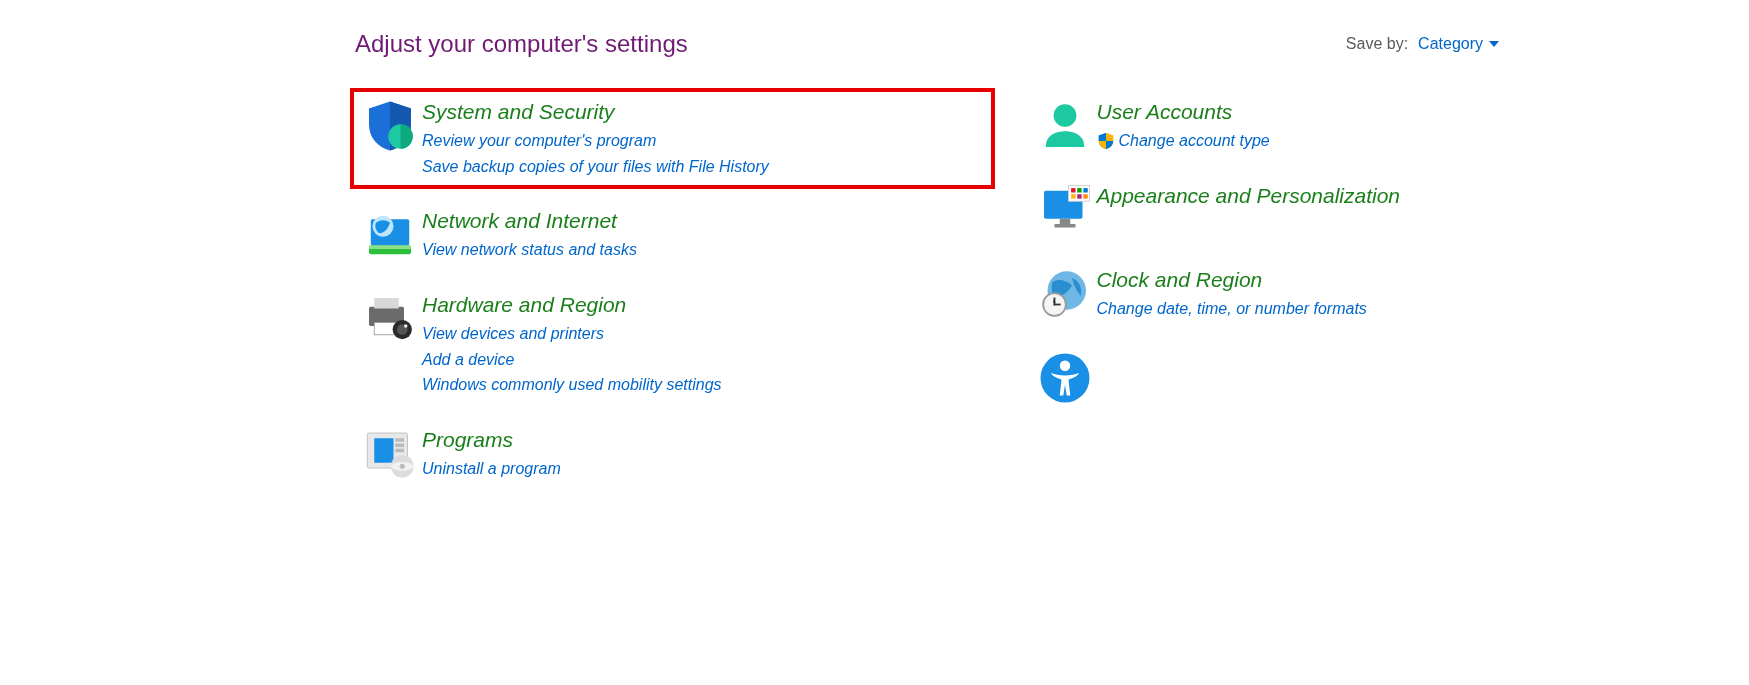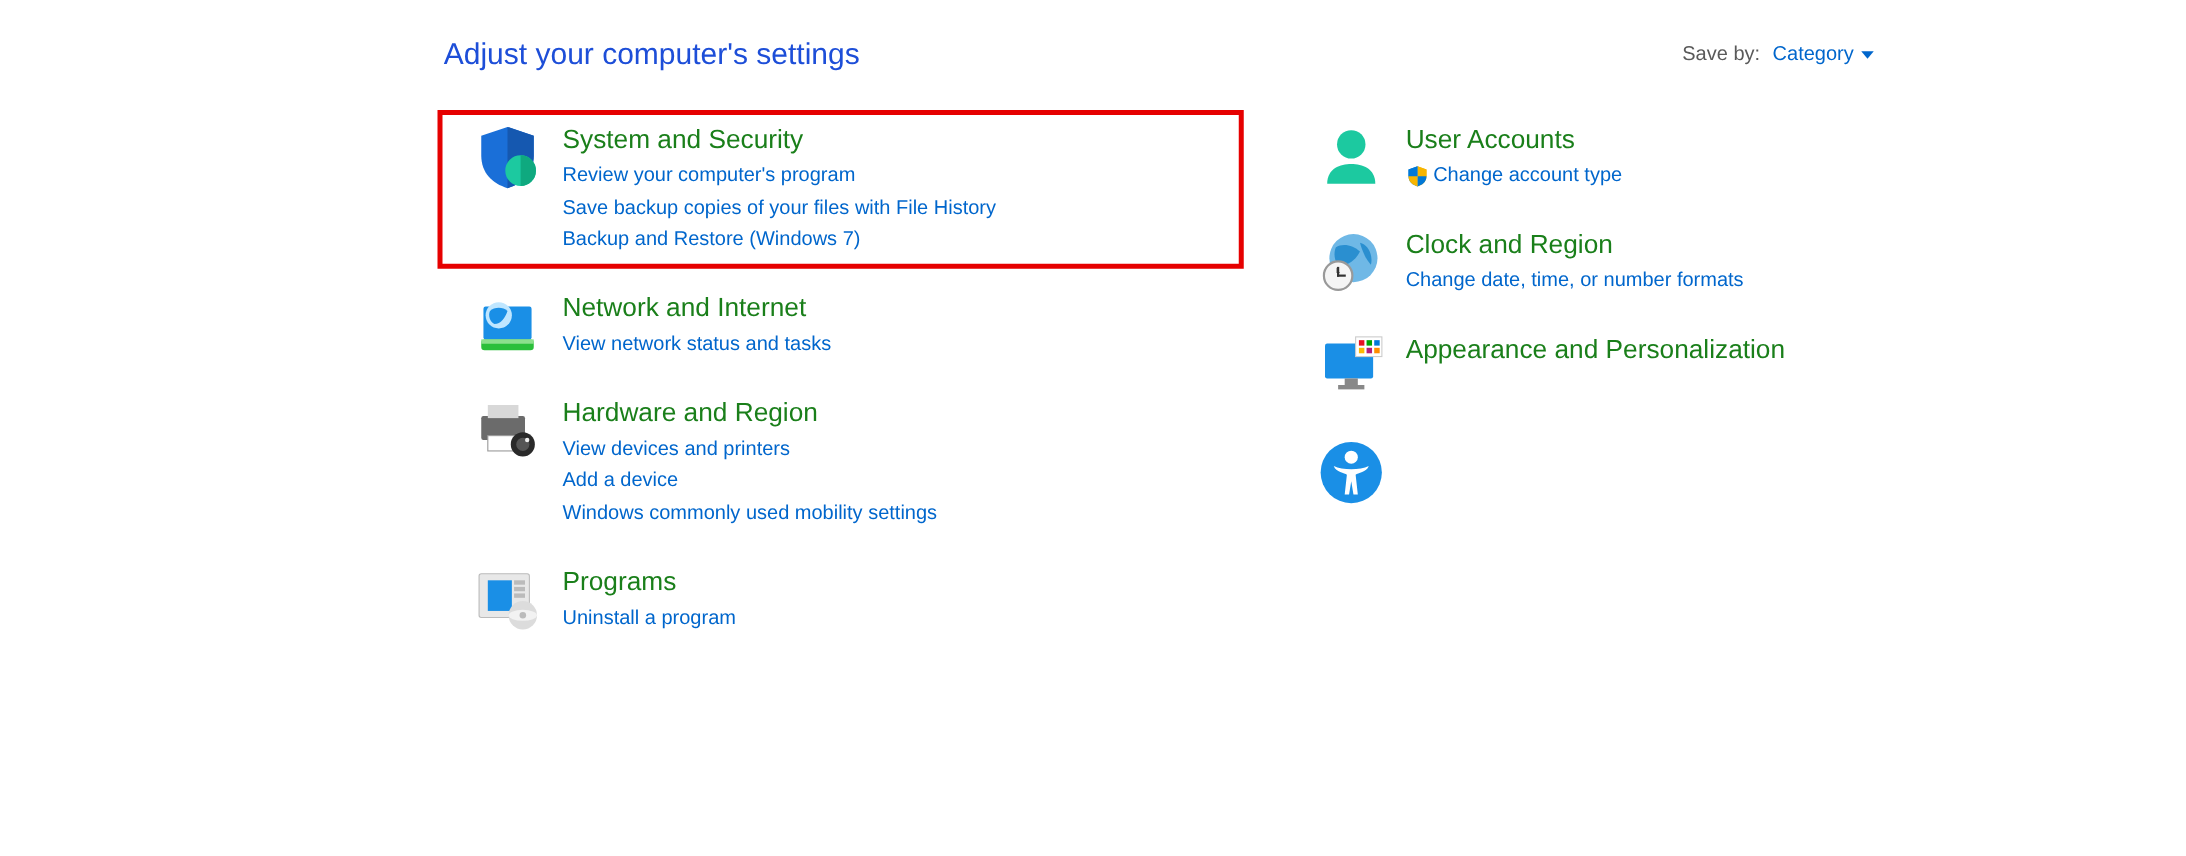--- a/index.html
+++ b/index.html
@@ -13,44 +13,45 @@
   }
   .header {
     display: flex;
     justify-content: space-between;
     align-items: center;
     margin-bottom: 30px;
   }
   .header h1 {
     font-size: 24px;
     font-weight: 400;
-    color: #1d4ed8;
+    color: #701a75;
     margin: 0 0 0 5px;
   }
   .viewby {
     display: flex;
     align-items: center;
     gap: 10px;
     font-size: 16px;
     margin-right: 170px;
   }
   .viewby .label { color: #5a5a5a; }
   .viewby .value { color: #0066cc; cursor: pointer; display:flex; align-items:center; gap:6px;}
   .columns {
     display: flex;
     gap: 30px;
   }
   .col { flex: 1; }
   .category {
     display: flex;
     align-items: flex-start;
-    gap: 16px;
-    padding: 6px 24px;
+    gap: 4px;
+    padding: 6px 8px;
     margin-bottom: 8px;
     border: 4px solid transparent;
+    font-style: italic;
   }
   .category.highlight {
     border: 4px solid #e60000;
   }
   .cat-icon {
     width: 56px;
     height: 56px;
     flex: 0 0 56px;
     display: flex;
     align-items: center;
@@ -104,21 +105,20 @@
           <path d="M32 4 L56 12 V30 C56 46 46 56 32 60 C18 56 8 46 8 30 V12 Z" fill="#1a6fd8"></path>
           <path d="M32 4 L56 12 V30 C56 46 46 56 32 60 V4 Z" fill="#1558b0"></path>
           <circle cx="44" cy="44" r="14" fill="#1cc9a0"></circle>
           <path d="M44 30 A14 14 0 0 1 44 58 Z" fill="#0fa97f"></path>
         </svg>
       </div>
       <div class="cat-body">
         <div class="cat-title">System and Security</div>
         <div class="cat-link">Review your computer's program</div>
         <div class="cat-link">Save backup copies of your files with File History</div>
-        <div class="cat-link">Backup and Restore (Windows 7)</div>
       </div>
     </div>
 
     <div class="category">
       <div class="cat-icon">
         <svg viewBox="0 0 64 64" width="56" height="56">
           <rect x="10" y="14" width="44" height="30" rx="2" fill="#1a8fe6"></rect>
           <circle cx="24" cy="22" r="12" fill="#bfe6ff"></circle>
           <path d="M16 18 C20 14 28 14 32 18 C30 24 26 30 20 30 C16 28 14 22 16 18 Z" fill="#1a8fe6"></path>
           <rect x="8" y="44" width="48" height="10" rx="3" fill="#2bbf3a"></rect>
@@ -192,58 +192,58 @@
             <path d="M10 10 H2 C2 15 6 18 10 19 Z" fill="#f7b500"></path>
           </svg>
           <span>Change account type</span>
         </div>
       </div>
     </div>
 
     <div class="category">
       <div class="cat-icon">
         <svg viewBox="0 0 64 64" width="56" height="56">
-          <circle cx="34" cy="28" r="22" fill="#6fb8e6"></circle>
-          <path d="M18 18 C24 14 34 16 40 22 C36 30 28 36 20 34 C16 30 16 22 18 18 Z" fill="#2a8fd0"></path>
-          <path d="M40 14 C48 16 52 26 50 34 C46 30 42 22 40 14 Z" fill="#2a8fd0"></path>
-          <circle cx="20" cy="44" r="13" fill="#f5f5f5" stroke="#999" stroke-width="2"></circle>
-          <rect x="19" y="36" width="2" height="9" fill="#333"></rect>
-          <rect x="19" y="43" width="8" height="2" fill="#333"></rect>
-          <text x="20" y="42" font-size="7" fill="#333" text-anchor="middle" font-family="sans-serif">L</text>
-        </svg>
-      </div>
-      <div class="cat-body">
-        <div class="cat-title">Clock and Region</div>
-        <div class="cat-link">Change date, time, or number formats</div>
-      </div>
-    </div>
-
-    <div class="category">
-      <div class="cat-icon">
-        <svg viewBox="0 0 64 64" width="56" height="56">
           <rect x="8" y="10" width="44" height="32" rx="2" fill="#1a8fe6"></rect>
           <rect x="26" y="42" width="12" height="6" fill="#888"></rect>
           <rect x="20" y="48" width="24" height="4" fill="#888"></rect>
           <rect x="36" y="4" width="24" height="18" fill="#fff" stroke="#ccc"></rect>
           <rect x="39" y="7" width="5" height="5" fill="#e81123"></rect>
           <rect x="46" y="7" width="5" height="5" fill="#00a300"></rect>
           <rect x="53" y="7" width="5" height="5" fill="#0078d7"></rect>
           <rect x="39" y="14" width="5" height="5" fill="#ffb900"></rect>
           <rect x="46" y="14" width="5" height="5" fill="#b61c7a"></rect>
           <rect x="53" y="14" width="5" height="5" fill="#ff8c00"></rect>
         </svg>
       </div>
       <div class="cat-body">
         <div class="cat-title">Appearance and Personalization</div>
       </div>
     </div>
 
     <div class="category">
       <div class="cat-icon">
         <svg viewBox="0 0 64 64" width="56" height="56">
+          <circle cx="34" cy="28" r="22" fill="#6fb8e6"></circle>
+          <path d="M18 18 C24 14 34 16 40 22 C36 30 28 36 20 34 C16 30 16 22 18 18 Z" fill="#2a8fd0"></path>
+          <path d="M40 14 C48 16 52 26 50 34 C46 30 42 22 40 14 Z" fill="#2a8fd0"></path>
+          <circle cx="20" cy="44" r="13" fill="#f5f5f5" stroke="#999" stroke-width="2"></circle>
+          <rect x="19" y="36" width="2" height="9" fill="#333"></rect>
+          <rect x="19" y="43" width="8" height="2" fill="#333"></rect>
+          <text x="20" y="42" font-size="7" fill="#333" text-anchor="middle" font-family="sans-serif">L</text>
+        </svg>
+      </div>
+      <div class="cat-body">
+        <div class="cat-title">Clock and Region</div>
+        <div class="cat-link">Change date, time, or number formats</div>
+      </div>
+    </div>
+
+    <div class="category">
+      <div class="cat-icon">
+        <svg viewBox="0 0 64 64" width="56" height="56">
           <circle cx="32" cy="32" r="28" fill="#1a8fe6"></circle>
           <circle cx="32" cy="18" r="6" fill="#fff"></circle>
           <path d="M16 26 C24 30 40 30 48 26 C46 32 38 32 36 34 L38 52 L34 52 L32 40 L30 52 L26 52 L28 34 C26 32 18 32 16 26 Z" fill="#fff"></path>
         </svg>
       </div>
     </div>
 
   </div>
 
 </div>

